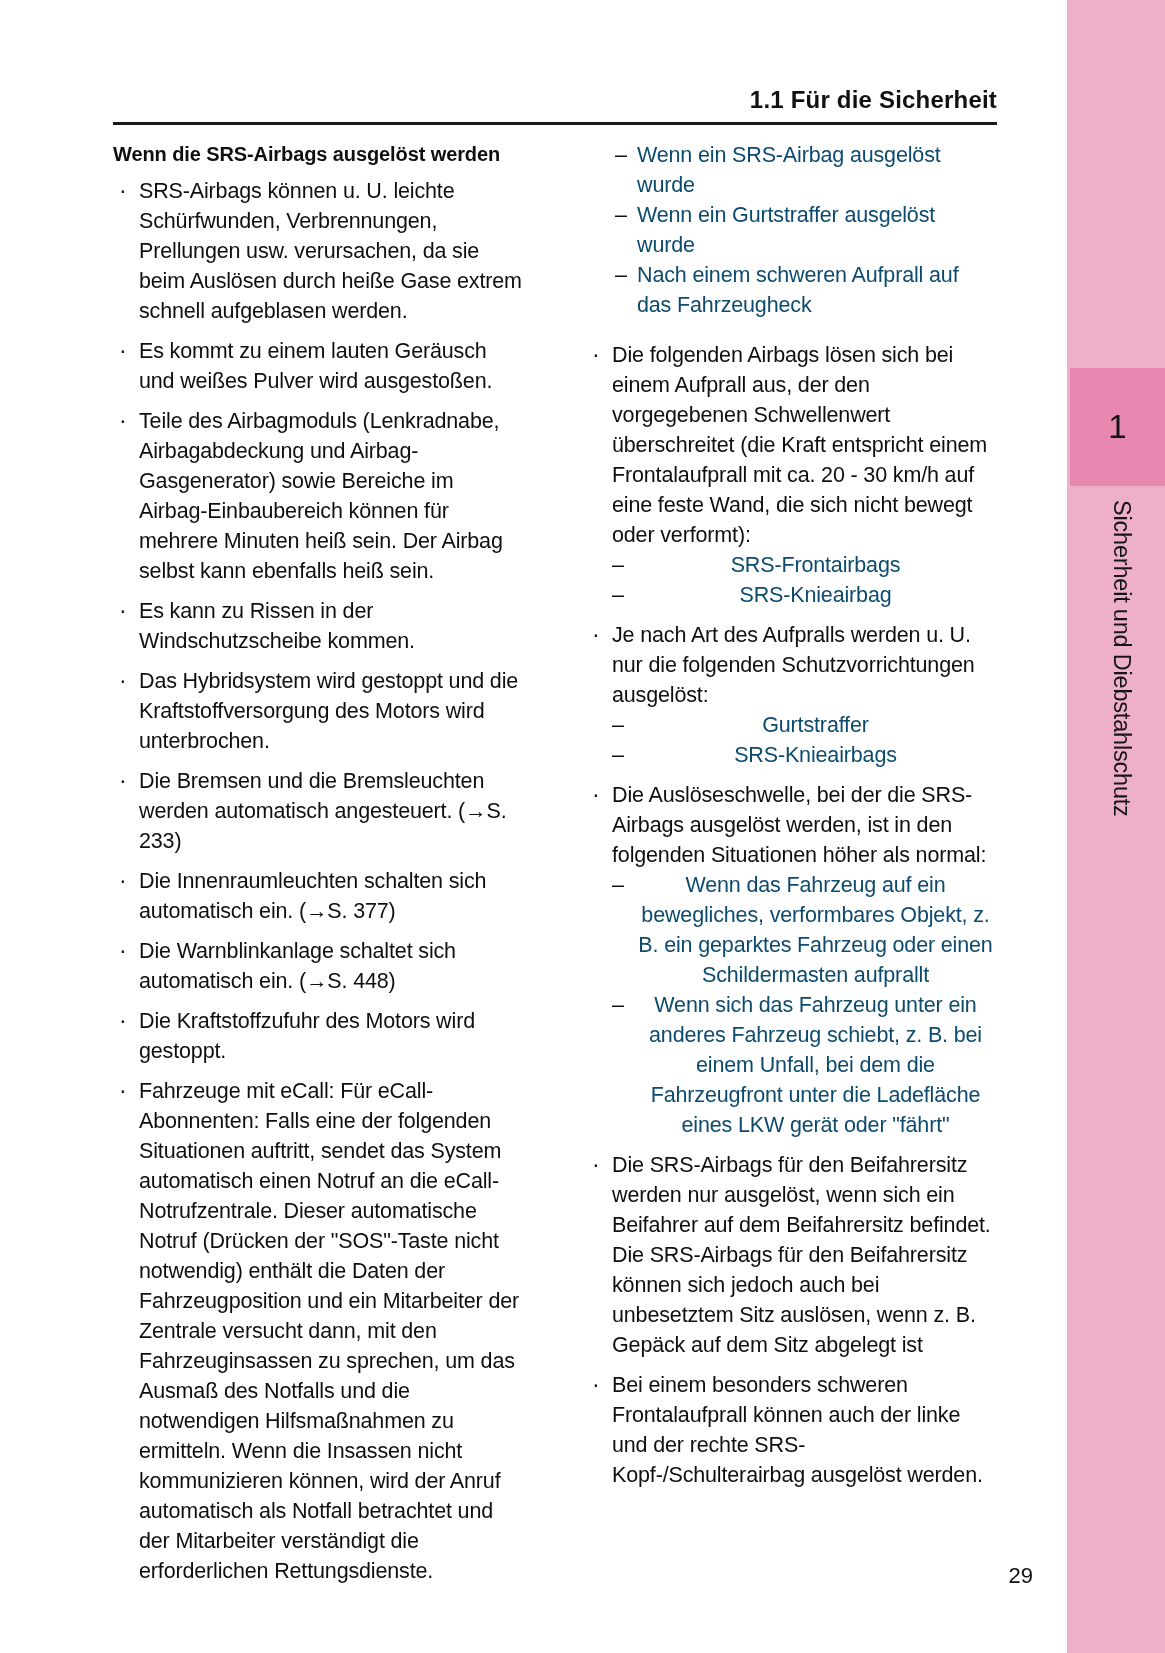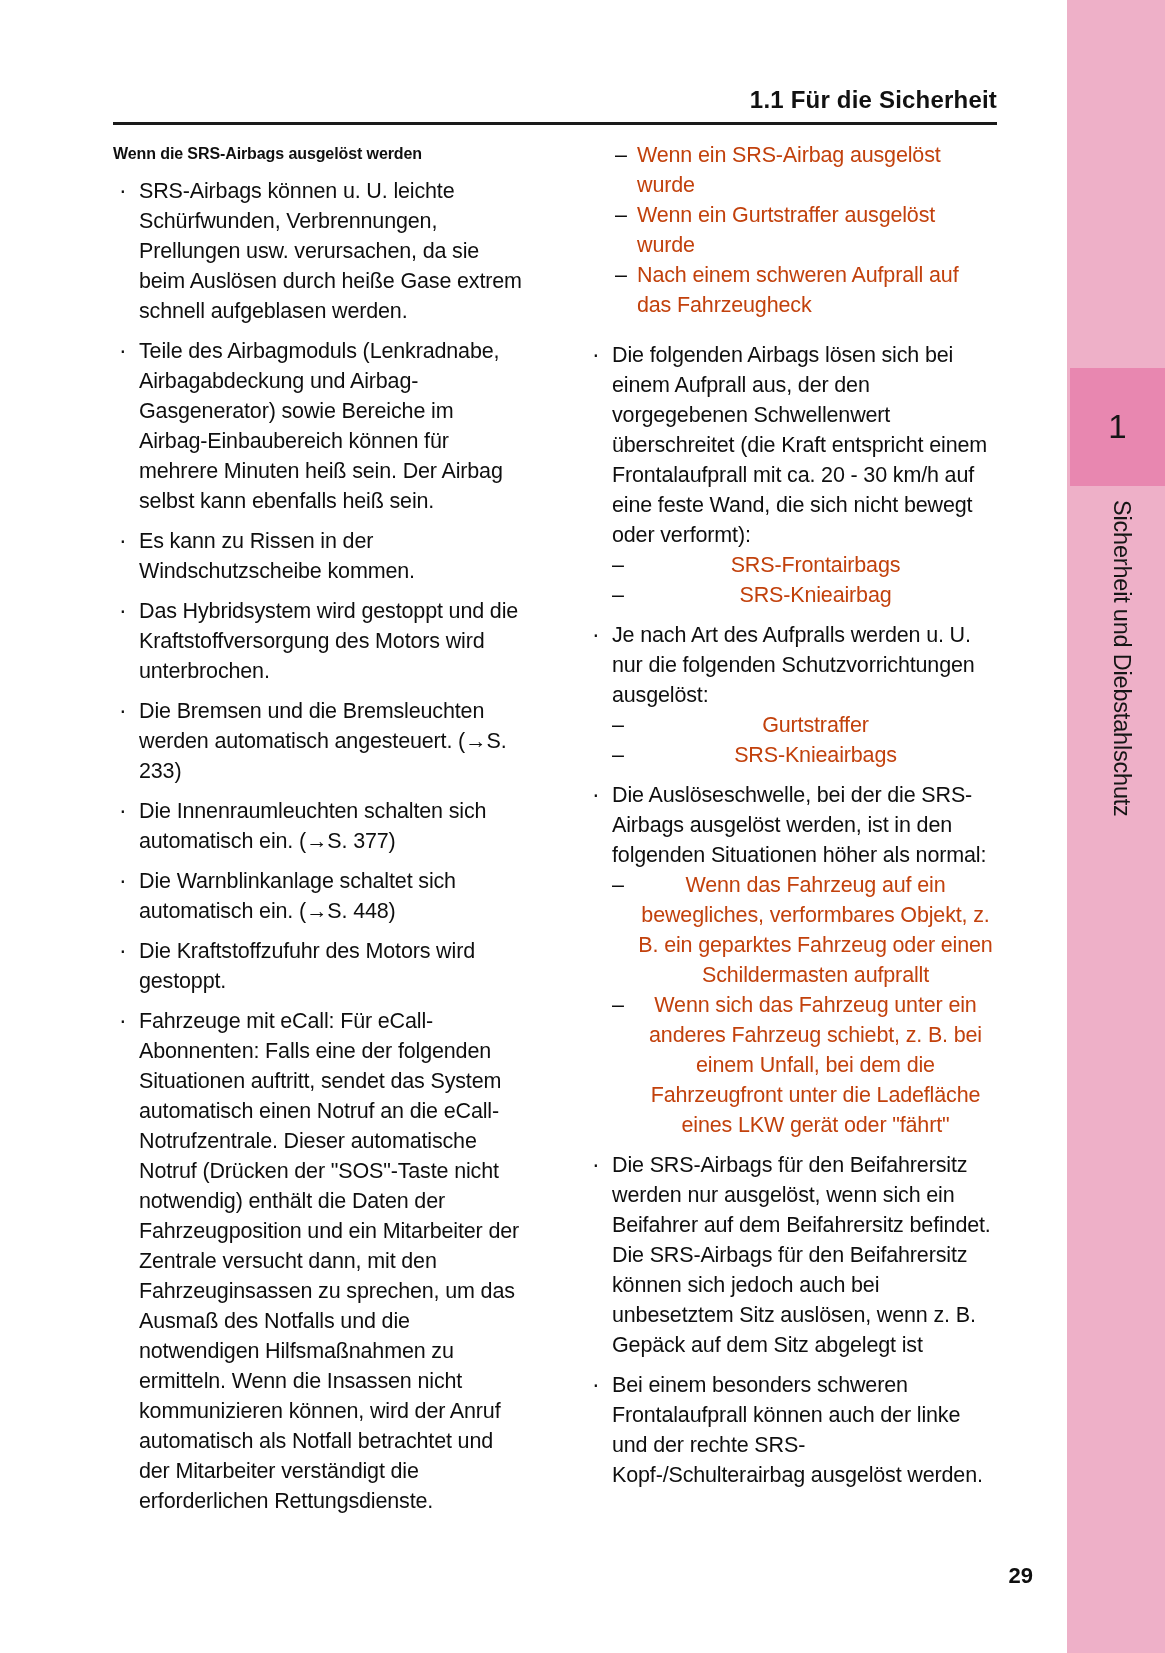--- a/index.html
+++ b/index.html
@@ -95,21 +95,21 @@
     width: 884px;
     display: flex;
     gap: 62px;
   }
   .col {
     width: 411px;
   }
 
   
   .subhead {
-    font-size: 16px;
+    font-size: 20px;
     font-weight: bold;
     line-height: 28.5px;
     margin: 0 0 7px 0;
     letter-spacing: -0.1px;
     color: #0f0f0f;
   }
 
   ul.bullets {
     list-style: none;
     margin: 0;
@@ -138,21 +138,21 @@
     list-style: none;
     margin: 0;
     padding: 0;
   }
   ul.dashes > li {
     position: relative;
     padding-left: 22px;
     font-size: 21.5px;
     line-height: 30px;
     letter-spacing: -0.15px;
-    color: #c2410c;
+    color: #0c4a6e;
     margin-bottom: 0;
   }
   ul.dashes > li::before {
     content: "\2013";
     position: absolute;
     left: 0;
     top: 0;
     color: #0f0f0f;
   }
   
@@ -165,21 +165,21 @@
     margin-left: 29px;
     margin-bottom: 20px;
   }
 
   
   .page-number {
     position: absolute;
     right: 132px;
     bottom: 64px;
     font-size: 22px;
-    font-weight: bold;
+    font-weight: normal;
     color: #0f0f0f;
   }
 </style>
 </head>
 <body>
 
 <div class="page">
 
   <div class="thumb-bar"></div>
   <div class="thumb-chapter-box"></div>
@@ -190,20 +190,21 @@
     <span class="header-title">1.1  Für die Sicherheit</span>
   </div>
   <div class="header-rule"></div>
 
   <div class="columns">
 
     <div class="col">
       <div class="subhead">Wenn die SRS-Airbags ausgelöst werden</div>
       <ul class="bullets" id="left-bullets">
           <li>SRS-Airbags können u. U. leichte Schürfwunden, Verbrennungen, Prellungen usw. verursachen, da sie beim Auslösen durch heiße Gase extrem schnell aufgeblasen werden.</li>
+          <li>Es kommt zu einem lauten Geräusch und weißes Pulver wird ausgestoßen.</li>
           <li>Teile des Airbagmoduls (Lenkradnabe, Airbagabdeckung und Airbag-Gasgenerator) sowie Bereiche im Airbag-Einbaubereich können für mehrere Minuten heiß sein. Der Airbag selbst kann ebenfalls heiß sein.</li>
           <li>Es kann zu Rissen in der Windschutzscheibe kommen.</li>
           <li>Das Hybridsystem wird gestoppt und die Kraftstoffversorgung des Motors wird unterbrochen.</li>
           <li>Die Bremsen und die Bremsleuchten werden automatisch angesteuert. (→S. 233)</li>
           <li>Die Innenraumleuchten schalten sich automatisch ein. (→S. 377)</li>
           <li>Die Warnblinkanlage schaltet sich automatisch ein. (→S. 448)</li>
           <li>Die Kraftstoffzufuhr des Motors wird gestoppt.</li>
           <li>Fahrzeuge mit eCall: Für eCall-Abonnenten: Falls eine der folgenden Situationen auftritt, sendet das System automatisch einen Notruf an die eCall-Notrufzentrale. Dieser automatische Notruf (Drücken der "SOS"-Taste nicht notwendig) enthält die Daten der Fahrzeugposition und ein Mitarbeiter der Zentrale versucht dann, mit den Fahrzeuginsassen zu sprechen, um das Ausmaß des Notfalls und die notwendigen Hilfsmaßnahmen zu ermitteln. Wenn die Insassen nicht kommunizieren können, wird der Anruf automatisch als Notfall betrachtet und der Mitarbeiter verständigt die erforderlichen Rettungsdienste.</li>
         </ul>
     </div>

